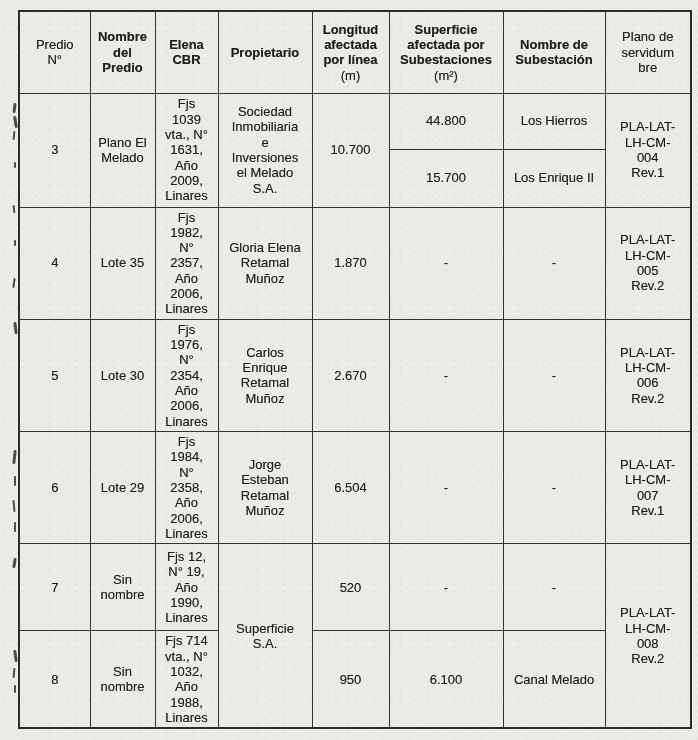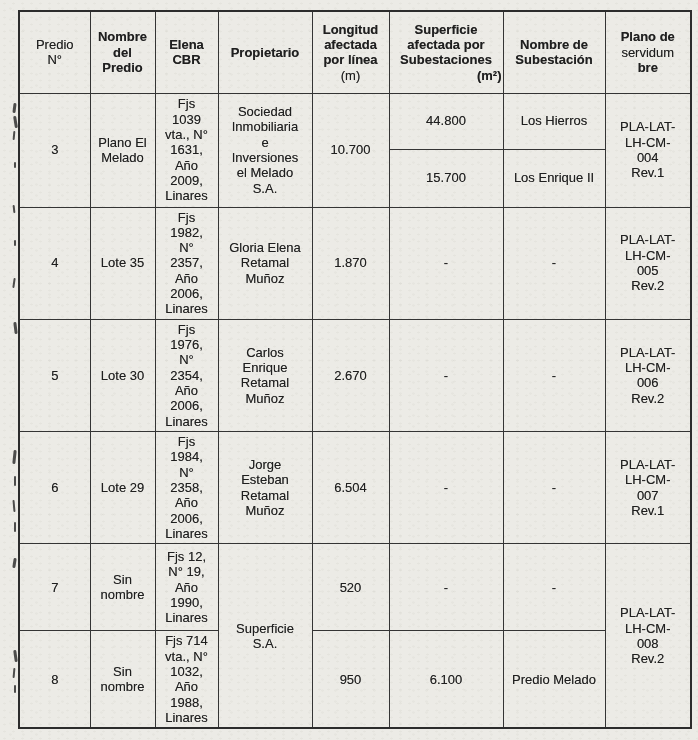--- a/index.html
+++ b/index.html
@@ -31,22 +31,22 @@
     border:1.5px solid #343434;
     text-align:center;vertical-align:middle;
     font-size:13px;line-height:1.18;
     padding:2px 1px;
     white-space:pre-line;
     text-shadow:0 0 0.5px rgba(40,40,40,0.55);
   }
   th{font-weight:bold;}
   th.light{font-weight:normal;}
   .unit{font-weight:normal;display:block;}
-  .unit-bold{font-weight:bold;display:block;text-align:right;}
-  .hl{display:block;font-weight:bold;}
+  .unit-bold{font-weight:normal;display:block;}
+  .hl{display:block;font-weight:normal;}
   .hl-bold{display:block;font-weight:normal;}
   tr.h-header{height:82px;}
   tr.h-r3a{height:56px;}
   tr.h-r3b{height:58px;}
   tr.h-r4{height:111px;}
   tr.h-r5{height:112px;}
   tr.h-r6{height:110px;}
   tr.h-r7{height:87px;}
   tr.h-r8{height:91px;}
   
@@ -216,21 +216,21 @@
       <td>Sin
 nombre</td>
       <td>Fjs 714
 vta., N°
 1032,
 Año
 1988,
 Linares</td>
       <td>950</td>
       <td>6.100</td>
-      <td>Predio Melado</td>
+      <td>Canal Melado</td>
     </tr>
   </tbody>
     </table>
 
   <div class="blot" style="left:13px;top:103px;width:3px;height:10px;transform:rotate(7deg);"></div>
   <div class="blot" style="left:14px;top:116px;width:3px;height:12px;transform:rotate(-9deg);"></div>
   <div class="blot" style="left:13px;top:131px;width:2px;height:9px;transform:rotate(5deg);"></div>
   <div class="blot" style="left:14px;top:162px;width:2px;height:6px;"></div>
   <div class="blot" style="left:13px;top:205px;width:2px;height:8px;transform:rotate(-6deg);"></div>
   <div class="blot" style="left:14px;top:240px;width:2px;height:6px;"></div>

